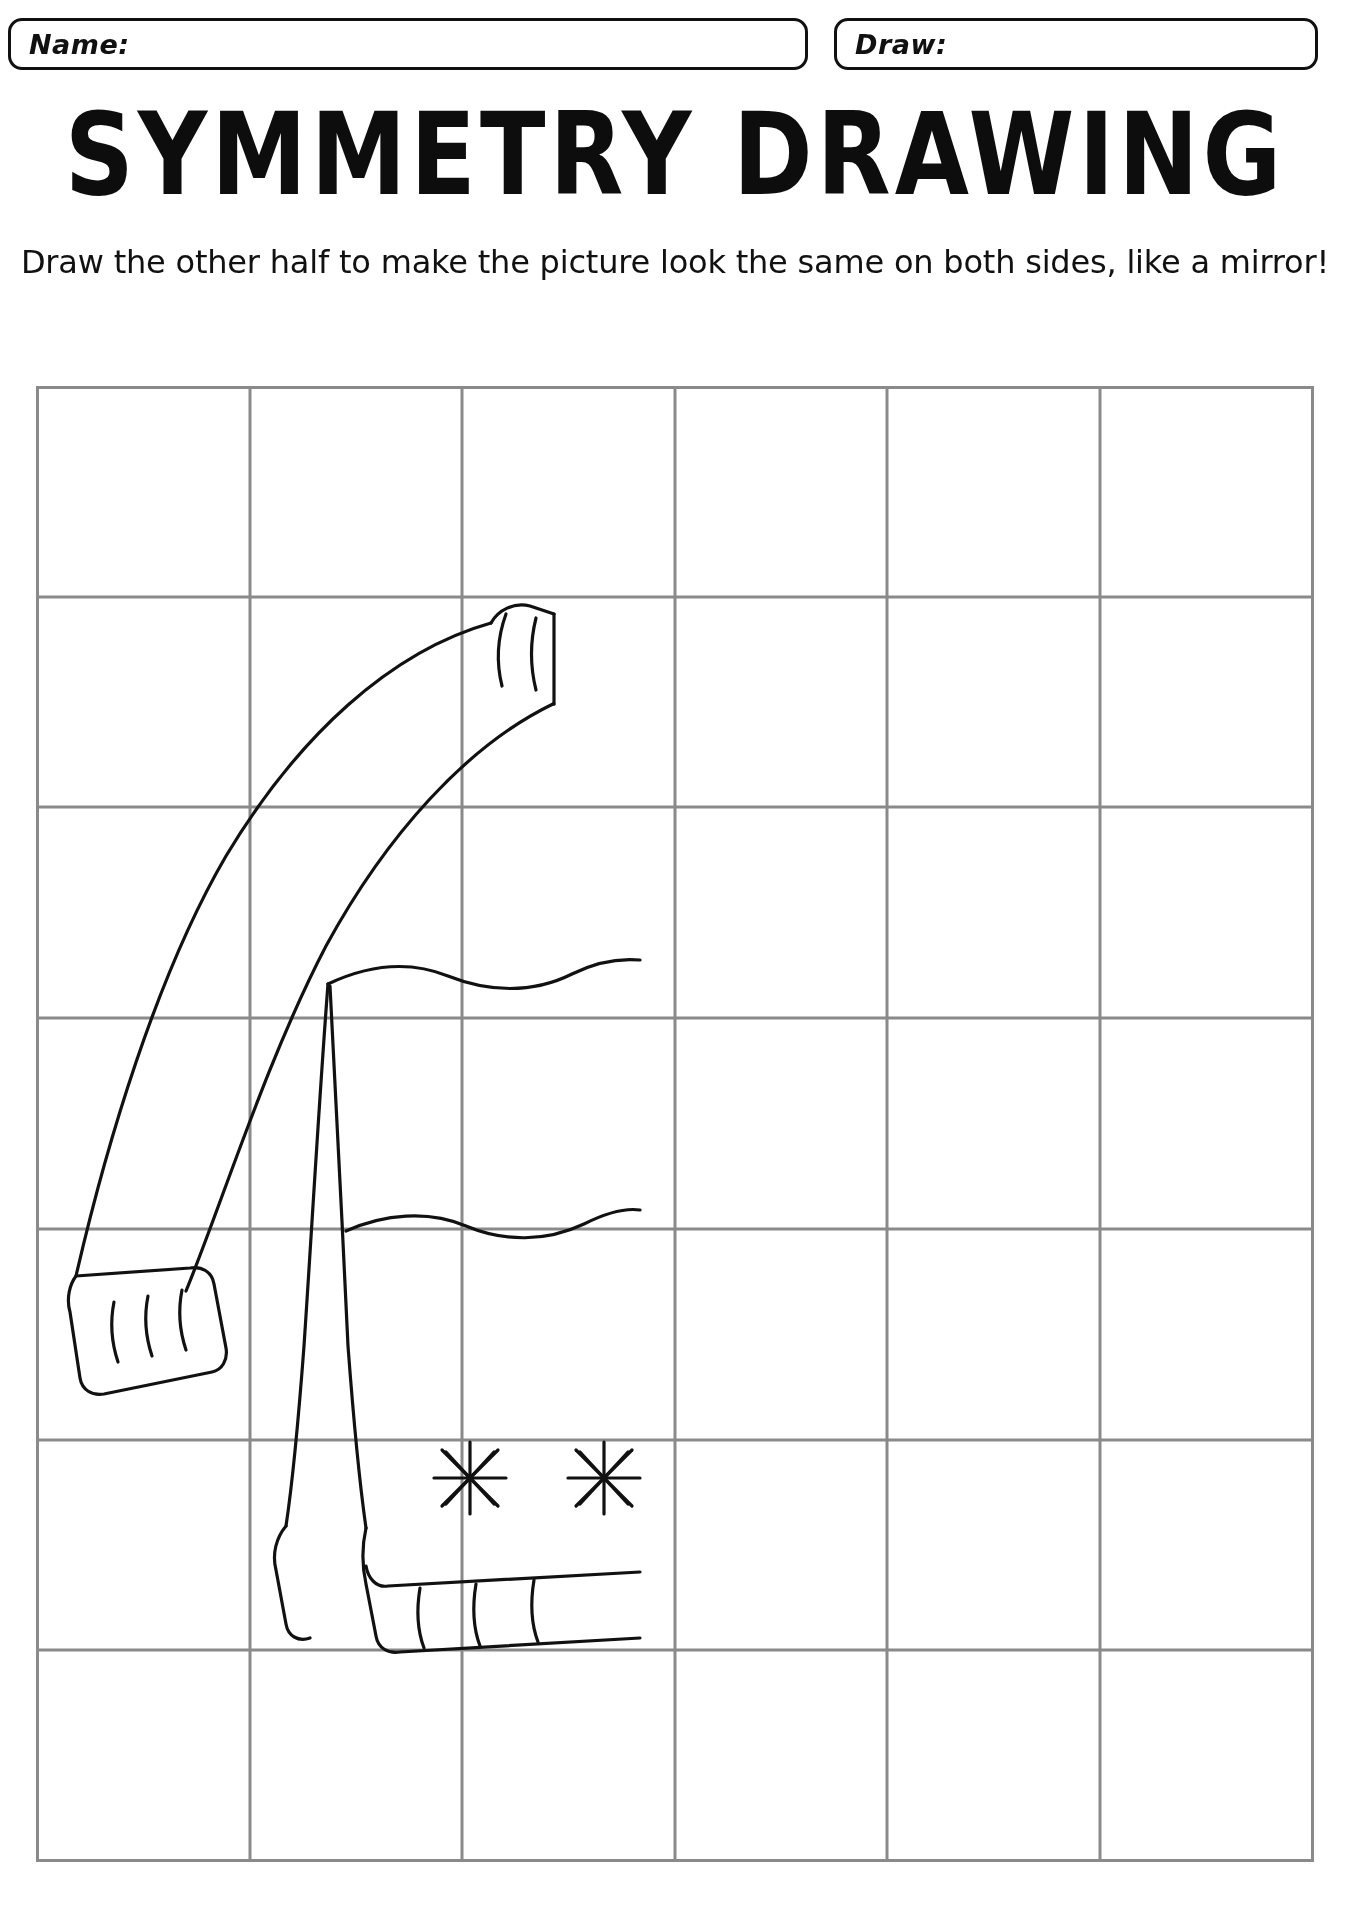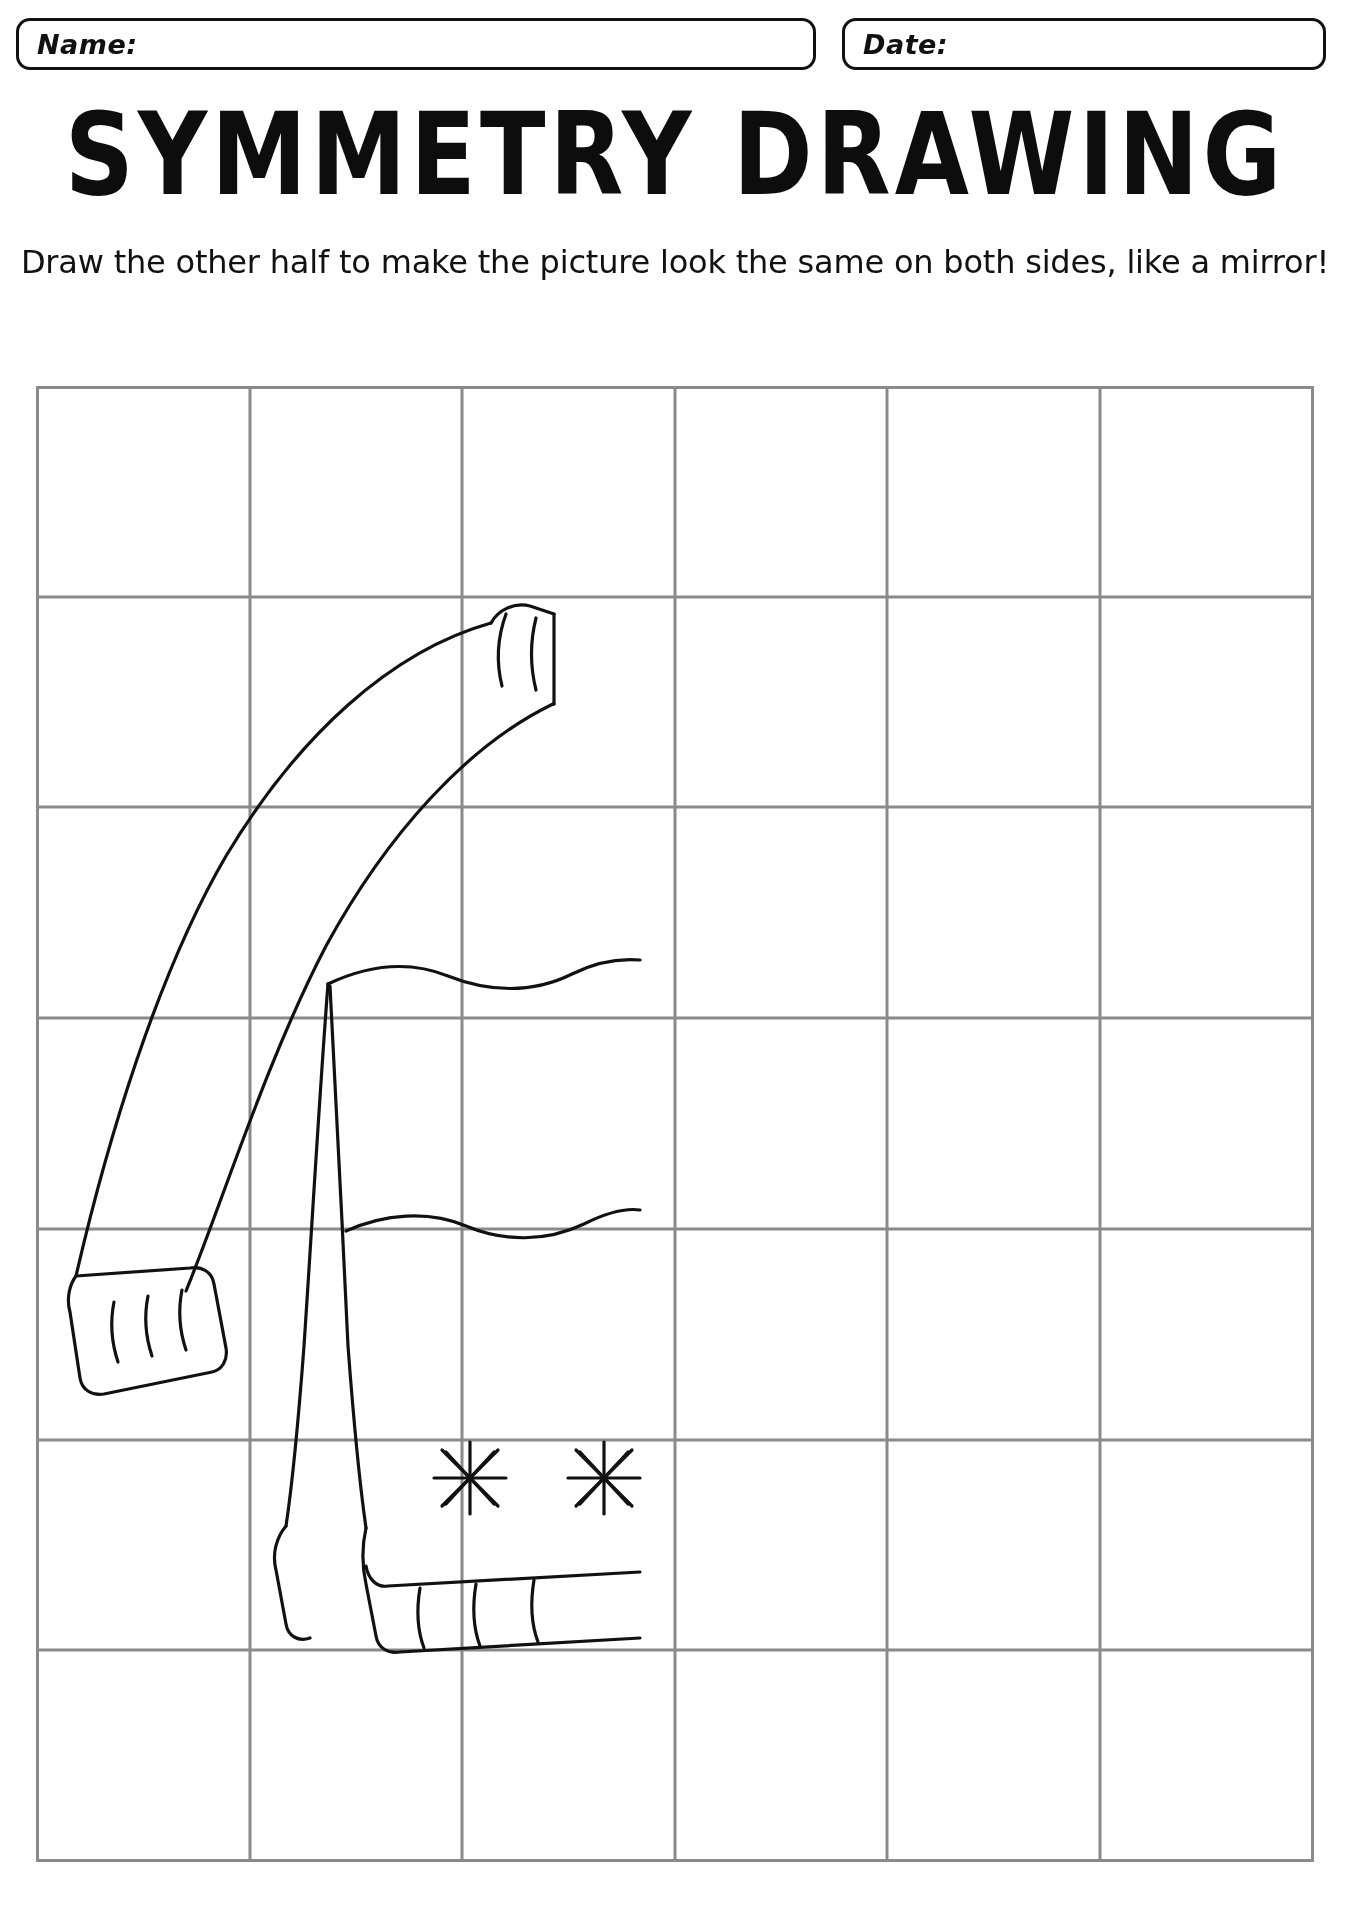--- a/index.html
+++ b/index.html
@@ -13,21 +13,21 @@
     position: relative;
     font-family: "DejaVu Sans", sans-serif;
     overflow: hidden;
   }
   .page {
     position: absolute;
     left: 0; top: 0;
     width: 1350px;
     height: 1920px;
     box-sizing: border-box;
-    padding: 14px 16px;
+    padding: 14px 8px;
     border-radius: 7px;
   }
 
   
   .field-row {
     display: flex;
     gap: 26px;
     align-items: flex-start;
     margin-top: 4px;
   }
@@ -86,21 +86,21 @@
 </head>
 <body>
 
 <div class="page">
 
   <div class="field-row">
     <div class="field-box field-name">
       <span class="field-label">Name:</span>
     </div>
     <div class="field-box field-date">
-      <span class="field-label">Date:</span>
+      <span class="field-label">Draw:</span>
     </div>
   </div>
 
   <h1 class="title">SYMMETRY DRAWING</h1>
 
   <p class="subtitle">Draw the other half to make the picture look the same on both sides, like a mirror!</p>
 
   <div class="grid-wrap">
     <svg class="grid-svg" width="1278" height="1476" viewBox="0 0 1278 1476" xmlns="http://www.w3.org/2000/svg">
 

